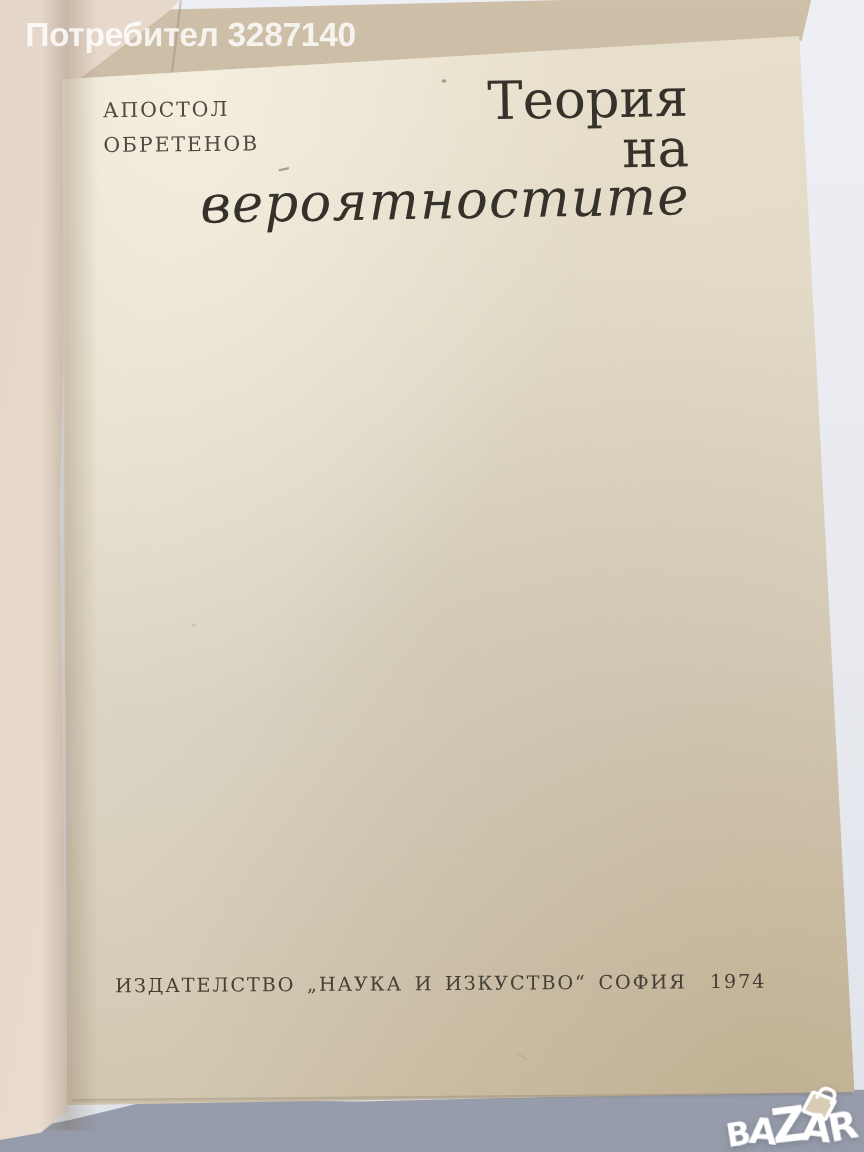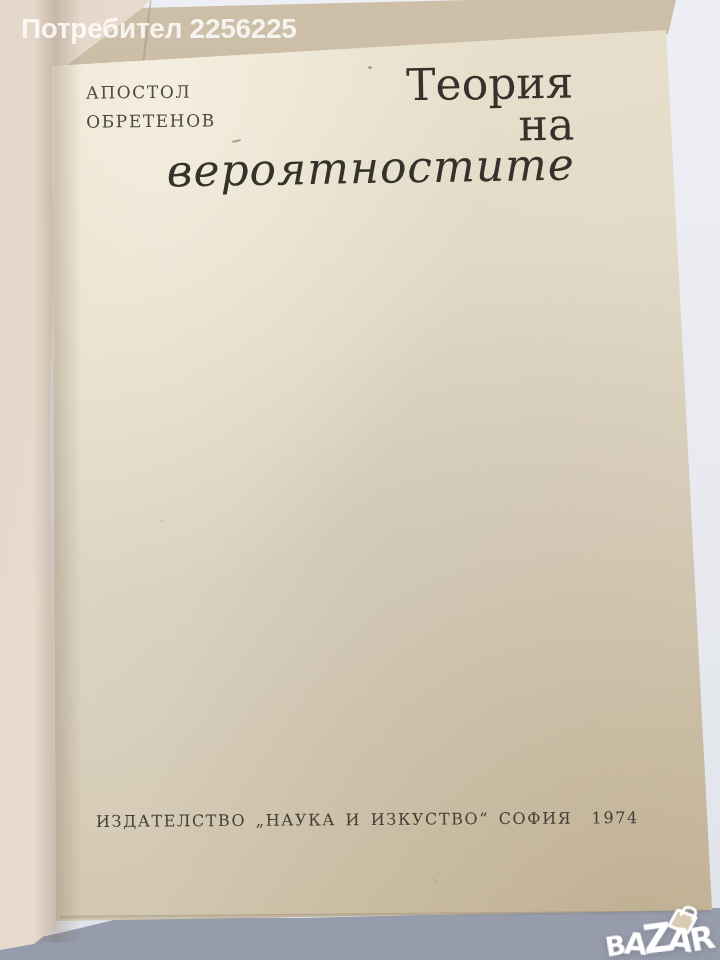--- a/index.html
+++ b/index.html
@@ -139,21 +139,21 @@
   </div>
 
   <div class="title">
     <div class="l1">Теория</div>
     <div class="l2">на</div>
     <div class="l3">вероятностите</div>
   </div>
 
   <div class="imprint">ИЗДАТЕЛСТВО „НАУКА И ИЗКУСТВО“ СОФИЯ  1974</div>
 
-  <div class="watermark">Потребител 2256225</div>
+  <div class="watermark">Потребител 3287140</div>
 
   <div class="bazar">
     <span class="lt b">B</span>
     <span class="lt a1">A</span>
     <span class="lt z">Z</span>
     <span class="lt a2">
       <span class="bag">
           <span class="bag-handle"></span>
         </span>
       <span>A</span>

